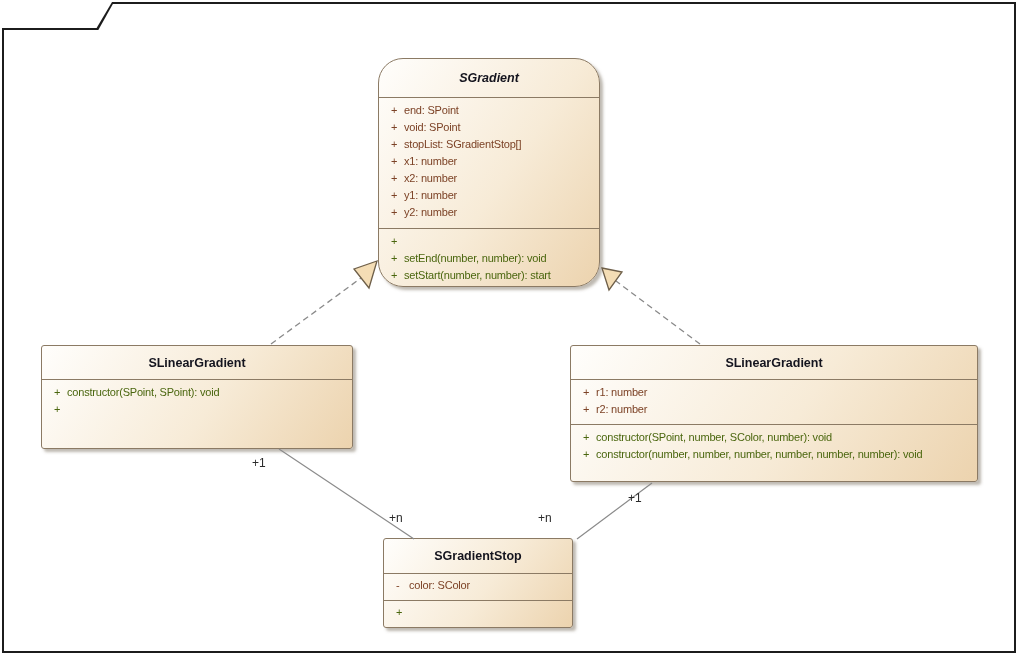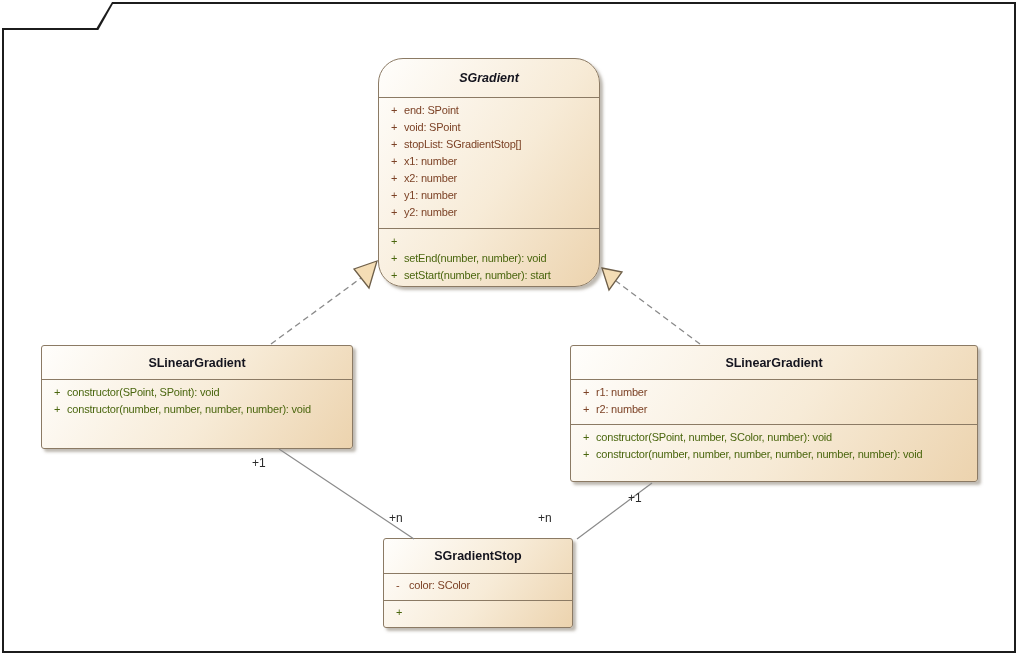--- a/index.html
+++ b/index.html
@@ -110,21 +110,20 @@
 
   <div class="uml-class" style="left:41px; top:345px; width:312px; height:104px;">
     <div class="uml-title" style="height:33px;">SLinearGradient</div>
     <div class="compartment grow">
       <div class="row meth">
           <span class="sign">+</span>
           <span>constructor(SPoint, SPoint): void</span>
         </div>
       <div class="row meth">
           <span class="sign">+</span>
-          <span>constructor(number, number, number, number): void</span>
         </div>
     </div>
   </div>
 
   <div class="uml-class" style="left:570px; top:345px; width:408px; height:137px;">
     <div class="uml-title" style="height:33px;">SLinearGradient</div>
     <div class="compartment" style="height:45px;">
       <div class="row attr">
           <span class="sign">+</span>
           <span>r1: number</span>

